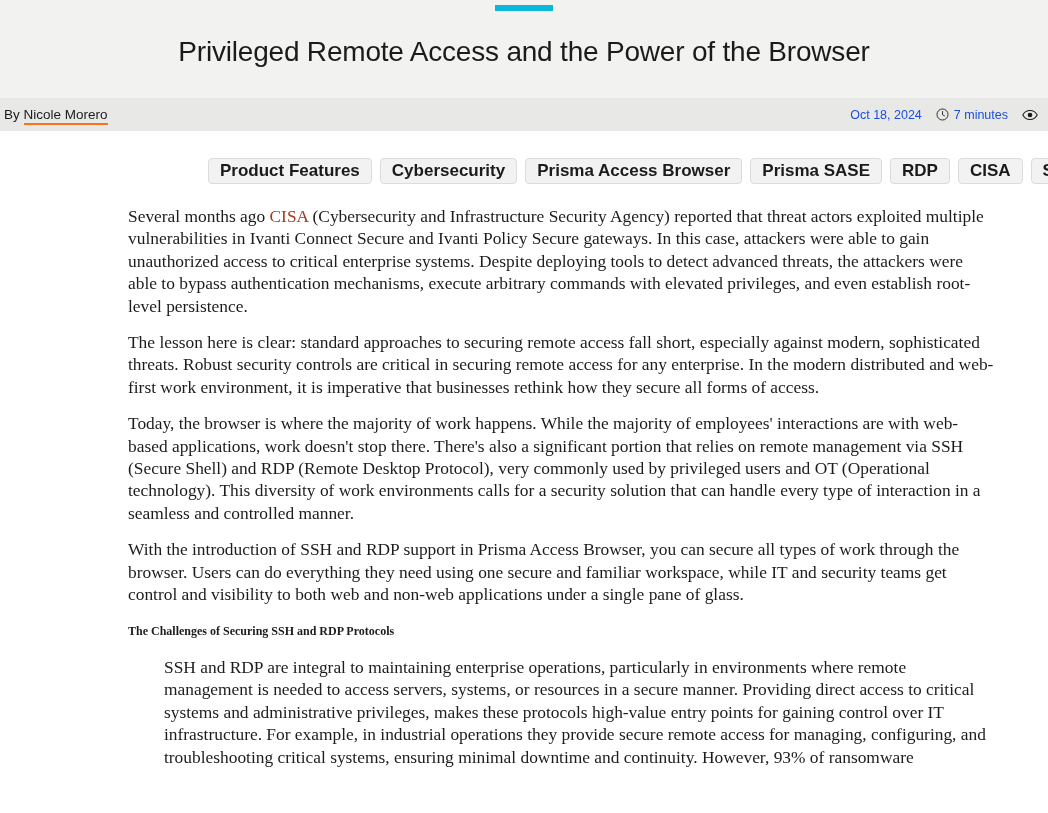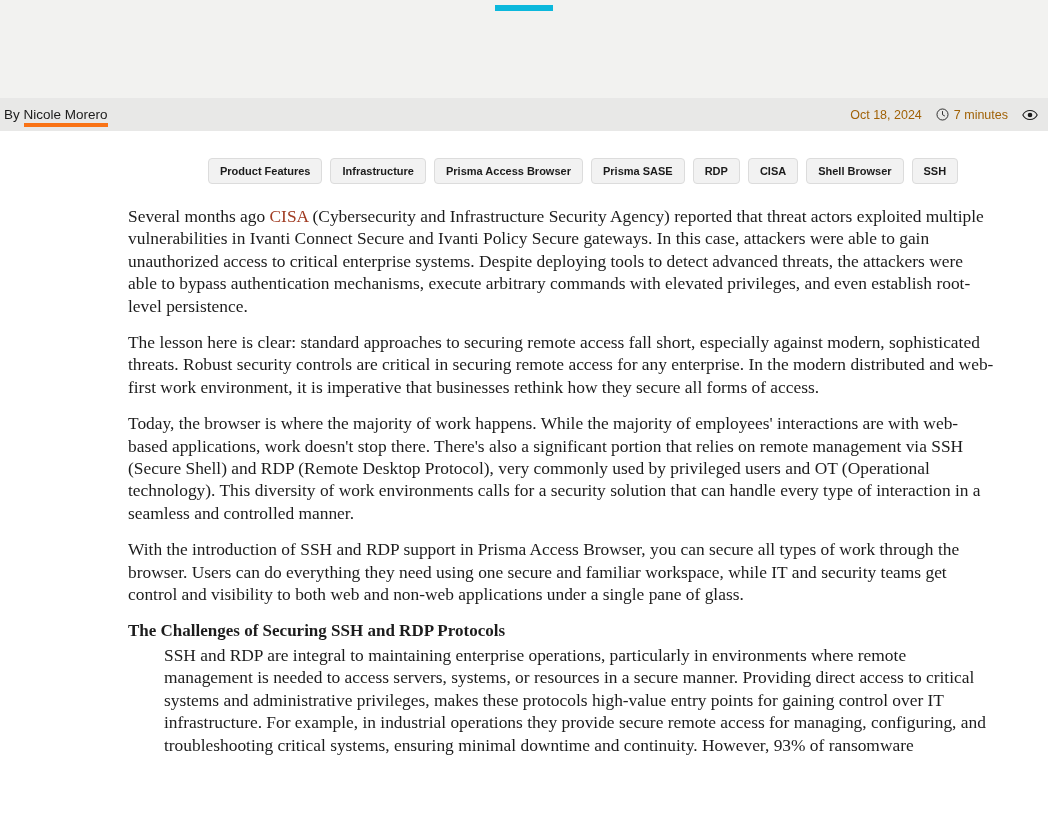--- a/index.html
+++ b/index.html
@@ -53,33 +53,33 @@
     justify-content: space-between;
     padding: 0 10px 0 4px;
   }
 
   .byline {
     font-size: 13.5px;
     color: #1b1b1b;
     white-space: nowrap;
   }
   .byline .author {
-    border-bottom: 4px solid #f97316;
+    border-bottom: 2px solid #f97316;
     padding-bottom: 1px;
     color: #1b1b1b;
     text-decoration: none;
     cursor: pointer;
   }
 
   .meta-right {
     display: flex;
     align-items: center;
     gap: 14px;
     font-size: 12.5px;
-    color: #a16207;
+    color: #1d4ed8;
     white-space: nowrap;
   }
   .meta-date { font-weight: 400; }
   .read-time {
     display: flex;
     align-items: center;
     gap: 5px;
   }
   .icon-svg { display: block; }
 
@@ -93,21 +93,21 @@
   }
   .tag-pill {
     display: inline-flex;
     align-items: center;
     justify-content: center;
     height: 26px;
     padding: 0 11px;
     background: #f2f2f2;
     border: 1px solid #dcdcdc;
     border-radius: 4px;
-    font-size: 11px;
+    font-size: 17px;
     font-weight: bold;
     color: #1b1b1b;
     white-space: nowrap;
     cursor: pointer;
   }
 
   
   .article-body {
     width: 866px;
     margin: 0 0 0 128px;
@@ -120,32 +120,33 @@
   .article-body p { margin: 0 0 14px 0; text-align: left; }
   .article-body p:last-child { margin-bottom: 0; margin-left: 36px; }
   .body-link {
     color: #a03b22;
     text-decoration: none;
     cursor: pointer;
     text-align: center;
   }
   .section-heading {
     font-family: "Liberation Serif", serif;
-    font-size: 17px;
+    font-size: 12px;
     font-weight: bold;
     color: #1c1c1c;
     line-height: 22.4px;
-    margin: 0 0 2px 0;
+    margin: 0 0 14px 0;
   }
 </style>
 </head>
 <body>
 
 <header class="article-header">
   <div class="accent-bar"></div>
+  <h1 class="article-title">Privileged Remote Access and the Power of the Browser</h1>
 </header>
 
 <div class="meta-bar">
 
   <div class="byline"><span>By </span><span class="author">Nicole Morero</span></div>
 
   <div class="meta-right">
     <span class="meta-date">Oct 18, 2024</span>
 
     <span class="read-time">
@@ -162,21 +163,21 @@
       <svg class="icon-svg" width="16" height="12" viewBox="0 0 20 13" fill="none">
         <path d="M1 6.5C3 2.6 6.3 0.9 10 0.9C13.7 0.9 17 2.6 19 6.5C17 10.4 13.7 12.1 10 12.1C6.3 12.1 3 10.4 1 6.5Z" stroke="#1b1b1b" stroke-width="1.3" fill="none"></path>
         <circle cx="10" cy="6.5" r="2.9" fill="#1b1b1b"></circle>
       </svg>
     </span>
   </div>
 </div>
 
 <div class="tag-row">
   <span class="tag-pill">Product Features</span>
-  <span class="tag-pill">Infrastructure</span>
+  <span class="tag-pill">Cybersecurity</span>
   <span class="tag-pill">Prisma Access Browser</span>
   <span class="tag-pill">Prisma SASE</span>
   <span class="tag-pill">RDP</span>
   <span class="tag-pill">CISA</span>
   <span class="tag-pill">Shell Browser</span>
   <span class="tag-pill">SSH</span>
 </div>
 
 <article class="article-body">
 

